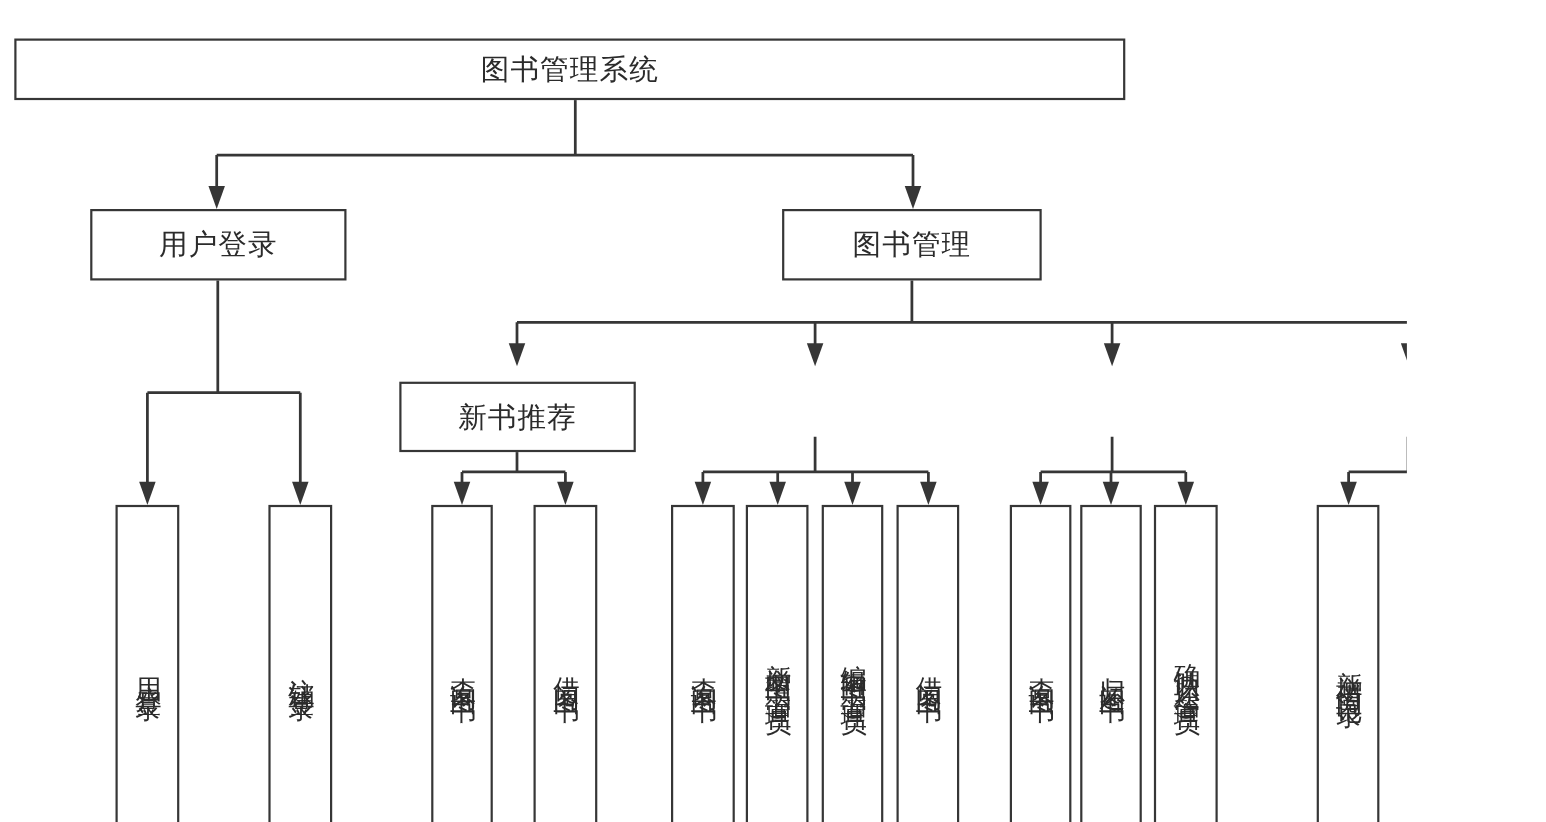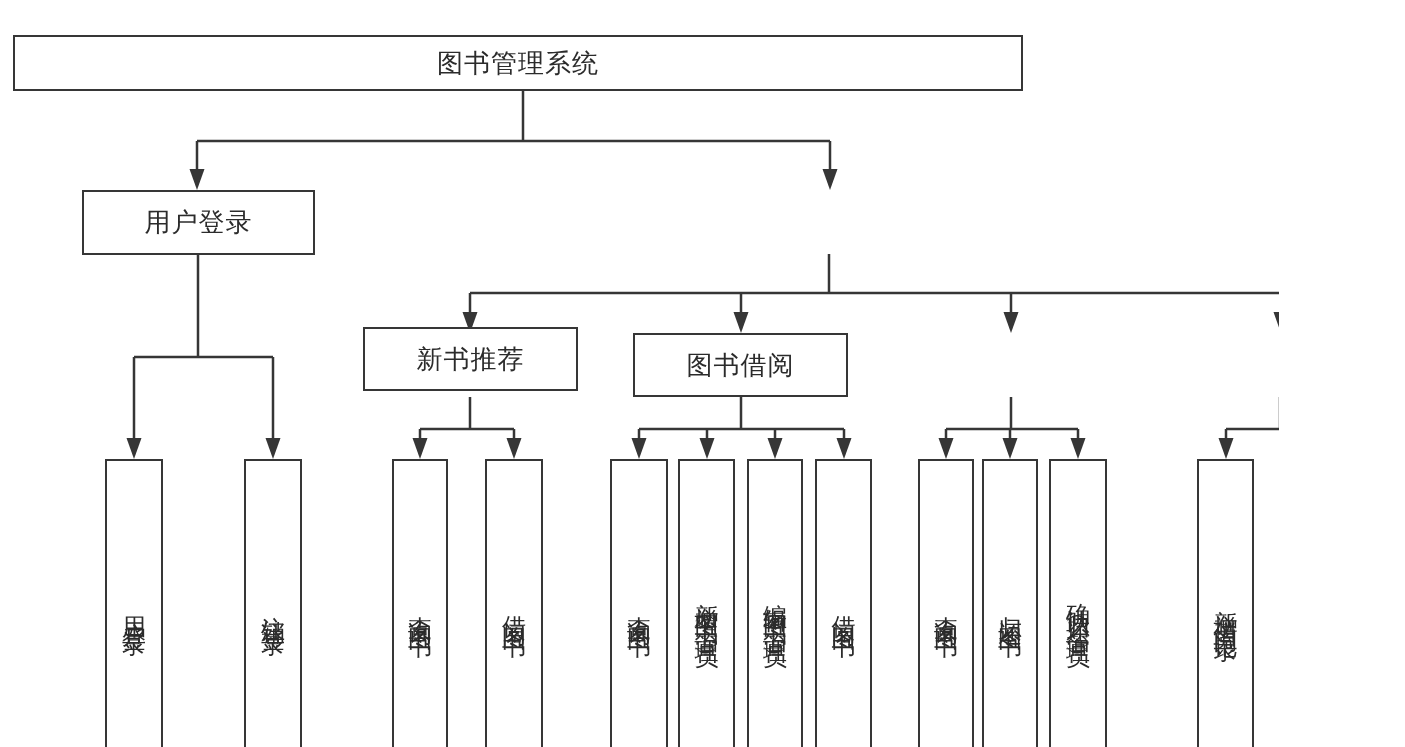--- a/index.html
+++ b/index.html
@@ -88,23 +88,23 @@
       <polygon points="1002.5,416 1017.5,416 1010,437"></polygon>
       <polygon points="1070.5,416 1085.5,416 1078,437"></polygon>
       <polygon points="1218.5,416 1233.5,416 1226,437"></polygon>
       <polygon points="1334.5,416 1349.5,416 1342,437"></polygon>
     </g>
   </svg>
 
   <div class="node hnode" style="left:13px; top:13px; width:1010px; height:56px;">图书管理系统</div>
 
   <div class="node hnode" style="left:82px; top:168px; width:233px; height:65px;">用户登录</div>
+  <div class="node hnode" style="left:711px; top:168px; width:236px; height:65px;">图书管理</div>
 
-  <div class="node hnode" style="left:363px; top:305px; width:215px; height:64px;">新书推荐</div>
-  <div class="node hnode" style="left:633px; top:311px; width:215px; height:64px;">图书借阅</div>
+  <div class="node hnode" style="left:363px; top:325px; width:215px; height:64px;">新书推荐</div>
 
   <div class="node vnode" style="left:105px; top:437px; width:58px; height:299px;">用户登录</div>
   <div class="node vnode" style="left:244px; top:437px; width:58px; height:299px;">注销登录</div>
 
   <div class="node vnode" style="left:392px; top:437px; width:56px; height:299px;">查询图书</div>
   <div class="node vnode" style="left:485px; top:437px; width:58px; height:299px;">借阅图书</div>
 
   <div class="node vnode" style="left:610px; top:437px; width:58px; height:299px;">查询图书</div>
   <div class="node vnode" style="left:678px; top:437px; width:57px; height:303px;">新增图书（管理员）</div>
   <div class="node vnode" style="left:747px; top:437px; width:56px; height:303px;">编辑图书（管理员）</div>

